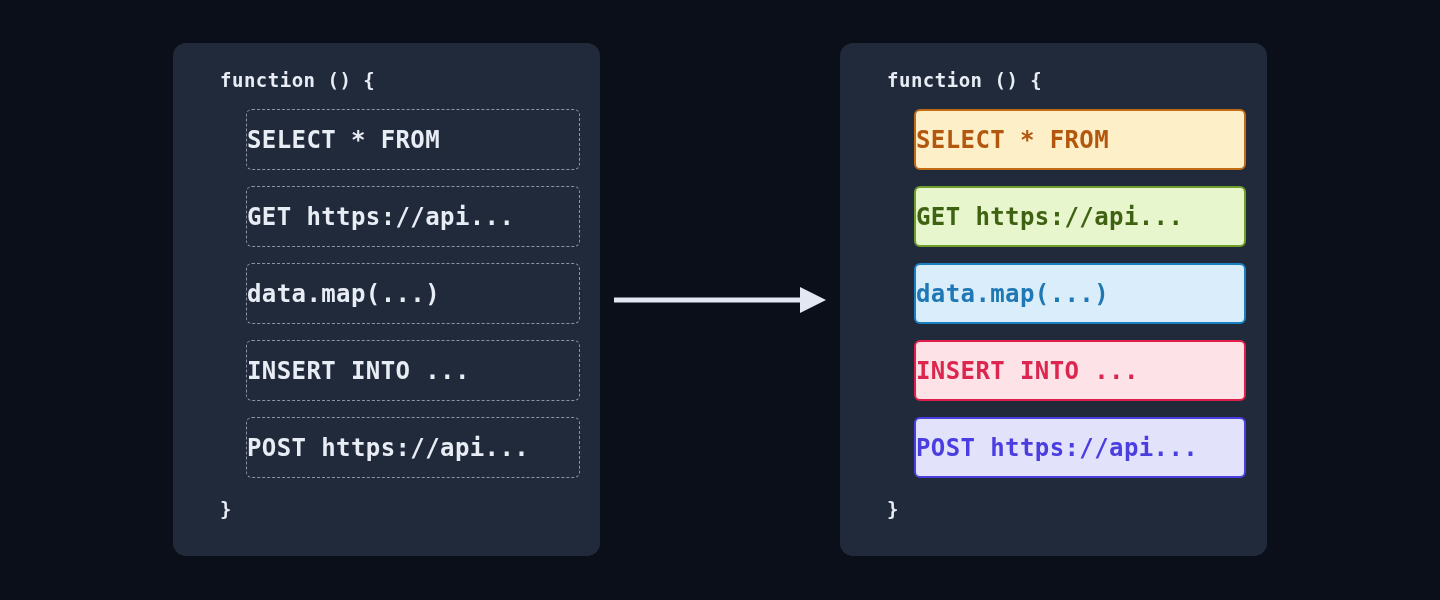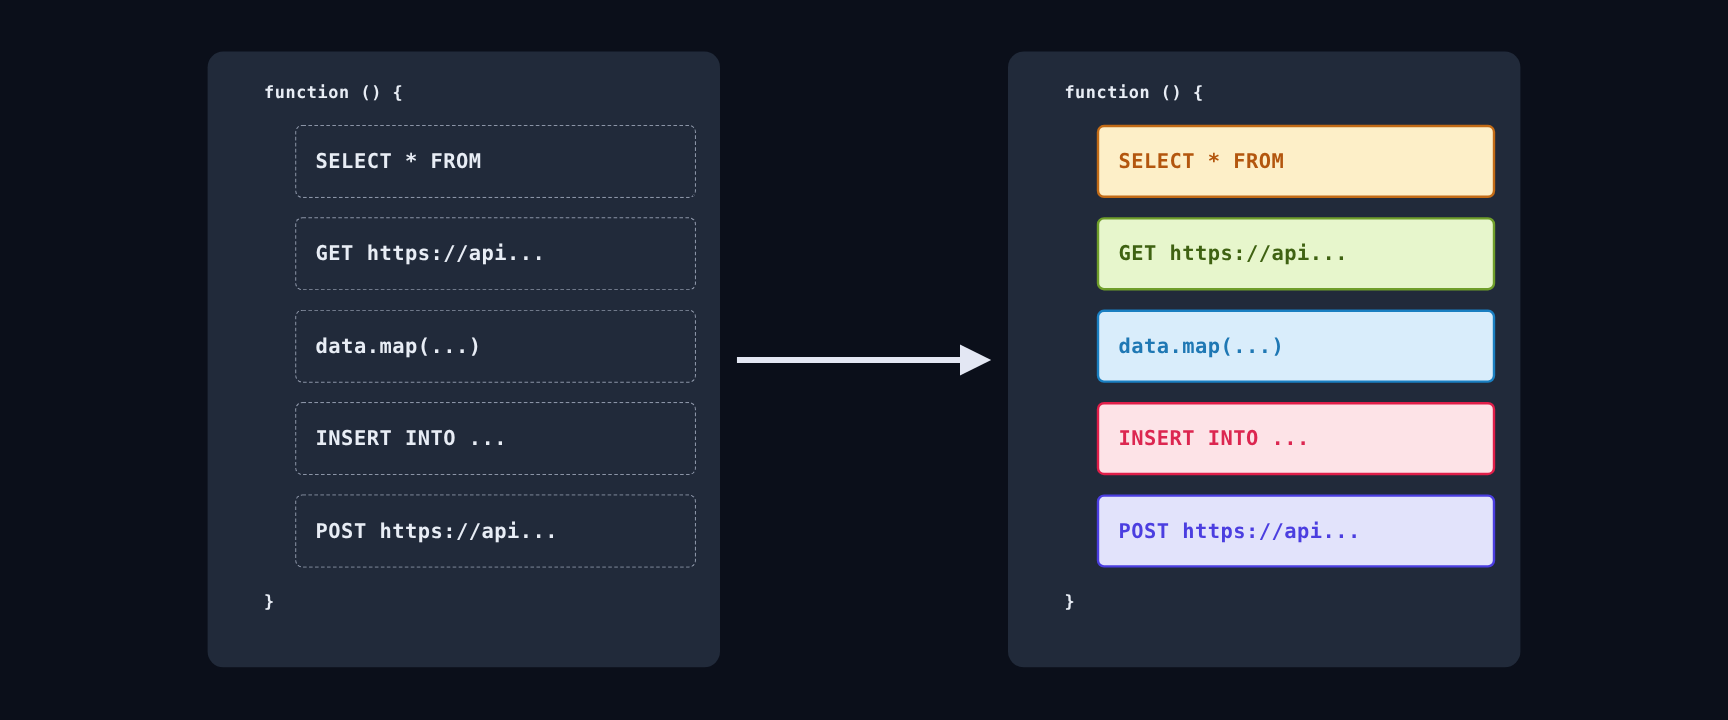--- a/index.html
+++ b/index.html
@@ -29,21 +29,21 @@
     height: 513px;
     background: #212a3a;
     border-radius: 13px;
     padding: 28px 24px 24px 24px;
   }
   .panel-left  { left: 173px; }
   .panel-right { left: 840px; }
 
   .code-line {
     font-family: "DejaVu Sans Mono", "Liberation Mono", monospace;
-    font-size: 14px;
+    font-size: 19px;
     font-weight: bold;
     color: #e8edf5;
     letter-spacing: 0.5px;
     line-height: 1;
   }
   .code-open  { margin: 0 0 0 23px; }
   .code-close { margin: 22px 0 0 23px; }
 
   .block-list {
     margin-top: 19px;
@@ -53,23 +53,22 @@
     gap: 16px;
   }
 
   
   .block {
     height: 61px;
     width: 334px;
     border-radius: 6px;
     display: flex;
     align-items: center;
-    padding-left: 16px;
     font-family: "DejaVu Sans Mono", "Liberation Mono", monospace;
-    font-size: 17px;
+    font-size: 24px;
     font-weight: bold;
     letter-spacing: 0.4px;
   }
   .block-ghost {
     border: 1.5px dashed #8b94a6;
     color: #e8edf5;
   }
 
   
   .block-tagged {

